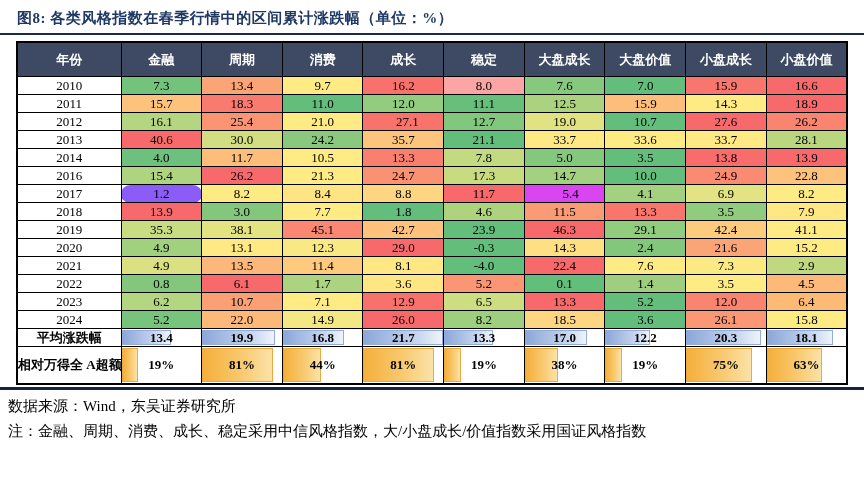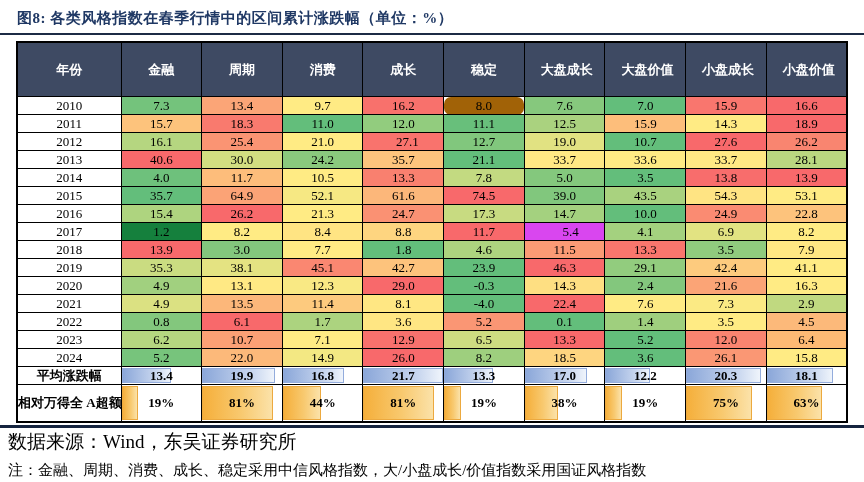--- a/index.html
+++ b/index.html
@@ -12,21 +12,21 @@
     color:#1F3864;font-weight:bold;font-size:15px;
     padding:9px 0 5px 17px;letter-spacing:0.5px;
   }
   .rule-top{height:2px;background:#1C2B45;width:864px;}
   table.style-table{
     border-collapse:collapse;table-layout:fixed;
     width:832px;margin:6px 16px 0 16px;border:2px solid #000;
   }
   table.style-table th{
     background:#3E4A63;color:#fff;font-size:13px;font-weight:bold;
-    height:21px;border:1px solid #000;padding:16px;text-align:center;
+    height:21px;border:1px solid #000;padding:6px;text-align:center;
     overflow:hidden;white-space:nowrap;
   }
   table.style-table td{
     border:1px solid #000;text-align:center;font-size:13px;
     height:17px;line-height:17px;padding:0;overflow:hidden;white-space:nowrap;
   }
   tr.year-row td.year-cell{background:#fff;}
   tr.avg-row td{font-weight:bold;}
   tr.win-row td{font-weight:bold;height:36px;line-height:16px;}
   td.row-label{background:#fff;font-weight:bold;}
@@ -36,21 +36,21 @@
   .avg-bar{
     background:linear-gradient(90deg,#8BA7D9 0%,#C9D7EF 70%,#EFF4FB 100%);
     border:1px solid #93ACDC;
   }
   .win-bar{
     background:linear-gradient(90deg,#F5AF3B 0%,#F8C96F 55%,#FBE2A9 100%);
     border:1px solid #ECA93F;
   }
   td.bar-cell .num{position:relative;z-index:1;}
   .rule-bottom{height:3px;background:#15243F;width:864px;margin-top:2px;}
-  .source-line{font-size:19px;padding:1px 0 0 8px;}
+  .source-line{font-size:15px;padding:7px 0 0 8px;}
   .note-line{font-size:15px;padding:6px 0 0 8px;}
 </style>
 </head>
 <body>
 
 <div class="fig-title">图8:  各类风格指数在春季行情中的区间累计涨跌幅（单位：%）</div>
 <div class="rule-top"></div>
 
 <table class="style-table">
   <colgroup>
@@ -70,21 +70,21 @@
         <th>小盘价值</th>
       </tr>
   </thead>
   <tbody>
       <tr class="year-row">
         <td class="year-cell">2010</td>
         <td style="background: rgb(116, 195, 124);">7.3</td>
         <td style="background: rgb(251, 165, 119);">13.4</td>
         <td style="background: rgb(255, 235, 132);">9.7</td>
         <td style="background: rgb(248, 113, 108);">16.2</td>
-        <td style="background: #a16207; border-radius: 7px;">8.0</td>
+        <td style="background: #fca5a5;">8.0</td>
         <td style="background: rgb(134, 200, 125);">7.6</td>
         <td style="background: rgb(99, 190, 123);">7.0</td>
         <td style="background: rgb(249, 118, 110);">15.9</td>
         <td style="background: rgb(248, 105, 107);">16.6</td>
       </tr>
       <tr class="year-row">
         <td class="year-cell">2011</td>
         <td style="background: rgb(253, 195, 124);">15.7</td>
         <td style="background: rgb(249, 122, 110);">18.3</td>
         <td style="background: rgb(99, 190, 123);">11.0</td>
@@ -125,46 +125,34 @@
         <td style="background: rgb(253, 189, 123);">11.7</td>
         <td style="background: rgb(255, 235, 132);">10.5</td>
         <td style="background: rgb(249, 128, 111);">13.3</td>
         <td style="background: rgb(195, 218, 129);">7.8</td>
         <td style="background: rgb(132, 200, 125);">5.0</td>
         <td style="background: rgb(99, 190, 123);">3.5</td>
         <td style="background: rgb(248, 109, 108);">13.8</td>
         <td style="background: rgb(248, 105, 107);">13.9</td>
       </tr>
       <tr class="year-row">
-        <td class="year-cell">2015</td>
-        <td style="background: rgb(99, 190, 123);">35.7</td>
-        <td style="background: rgb(251, 163, 118);">64.9</td>
-        <td style="background: rgb(246, 232, 131);">52.1</td>
-        <td style="background: rgb(252, 183, 122);">61.6</td>
-        <td style="background: rgb(248, 105, 107);">74.5</td>
-        <td style="background: rgb(129, 199, 125);">39.0</td>
-        <td style="background: rgb(169, 210, 127);">43.5</td>
-        <td style="background: rgb(255, 228, 131);">54.3</td>
-        <td style="background: rgb(255, 235, 132);">53.1</td>
-      </tr>
-      <tr class="year-row">
         <td class="year-cell">2016</td>
         <td style="background: rgb(174, 212, 127);">15.4</td>
         <td style="background: rgb(248, 105, 107);">26.2</td>
         <td style="background: rgb(255, 235, 132);">21.3</td>
         <td style="background: rgb(250, 145, 115);">24.7</td>
         <td style="background: rgb(200, 219, 129);">17.3</td>
         <td style="background: rgb(164, 209, 127);">14.7</td>
         <td style="background: rgb(99, 190, 123);">10.0</td>
         <td style="background: rgb(250, 139, 114);">24.9</td>
         <td style="background: rgb(253, 195, 124);">22.8</td>
       </tr>
       <tr class="year-row">
         <td class="year-cell">2017</td>
-        <td style="background: #15803d;">1.2</td>
+        <td style="background: #8b5cf6; border-radius: 9px;">1.2</td>
         <td style="background: rgb(255, 235, 132);">8.2</td>
         <td style="background: rgb(255, 228, 131);">8.4</td>
         <td style="background: rgb(254, 213, 128);">8.8</td>
         <td style="background: rgb(248, 105, 107);">11.7</td>
         <td style="background: #d946ef; padding-left: 12px;">5.4</td>
         <td style="background: rgb(164, 209, 127);">4.1</td>
         <td style="background: rgb(226, 227, 130);">6.9</td>
         <td style="background: rgb(255, 235, 132);">8.2</td>
       </tr>
       <tr class="year-row">
@@ -194,21 +182,21 @@
       <tr class="year-row">
         <td class="year-cell">2020</td>
         <td style="background: rgb(161, 208, 127);">4.9</td>
         <td style="background: rgb(255, 233, 132);">13.1</td>
         <td style="background: rgb(249, 233, 132);">12.3</td>
         <td style="background: rgb(248, 105, 107);">29.0</td>
         <td style="background: rgb(99, 190, 123);">-0.3</td>
         <td style="background: rgb(254, 223, 130);">14.3</td>
         <td style="background: rgb(131, 199, 125);">2.4</td>
         <td style="background: rgb(251, 164, 118);">21.6</td>
-        <td style="background: rgb(255, 235, 132);">16.3</td>
+        <td style="background: rgb(255, 235, 132);">15.2</td>
       </tr>
       <tr class="year-row">
         <td class="year-cell">2021</td>
         <td style="background: rgb(219, 225, 130);">4.9</td>
         <td style="background: rgb(252, 183, 122);">13.5</td>
         <td style="background: rgb(253, 202, 126);">11.4</td>
         <td style="background: rgb(255, 231, 131);">8.1</td>
         <td style="background: rgb(99, 190, 123);">-4.0</td>
         <td style="background: rgb(248, 105, 107);">22.4</td>
         <td style="background: rgb(255, 235, 132);">7.6</td>

